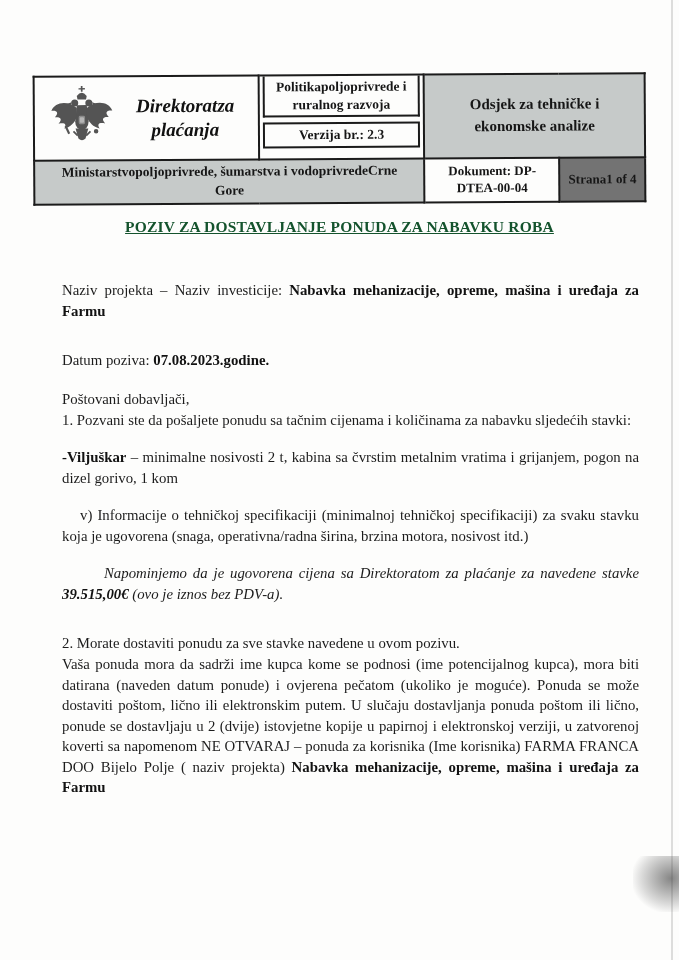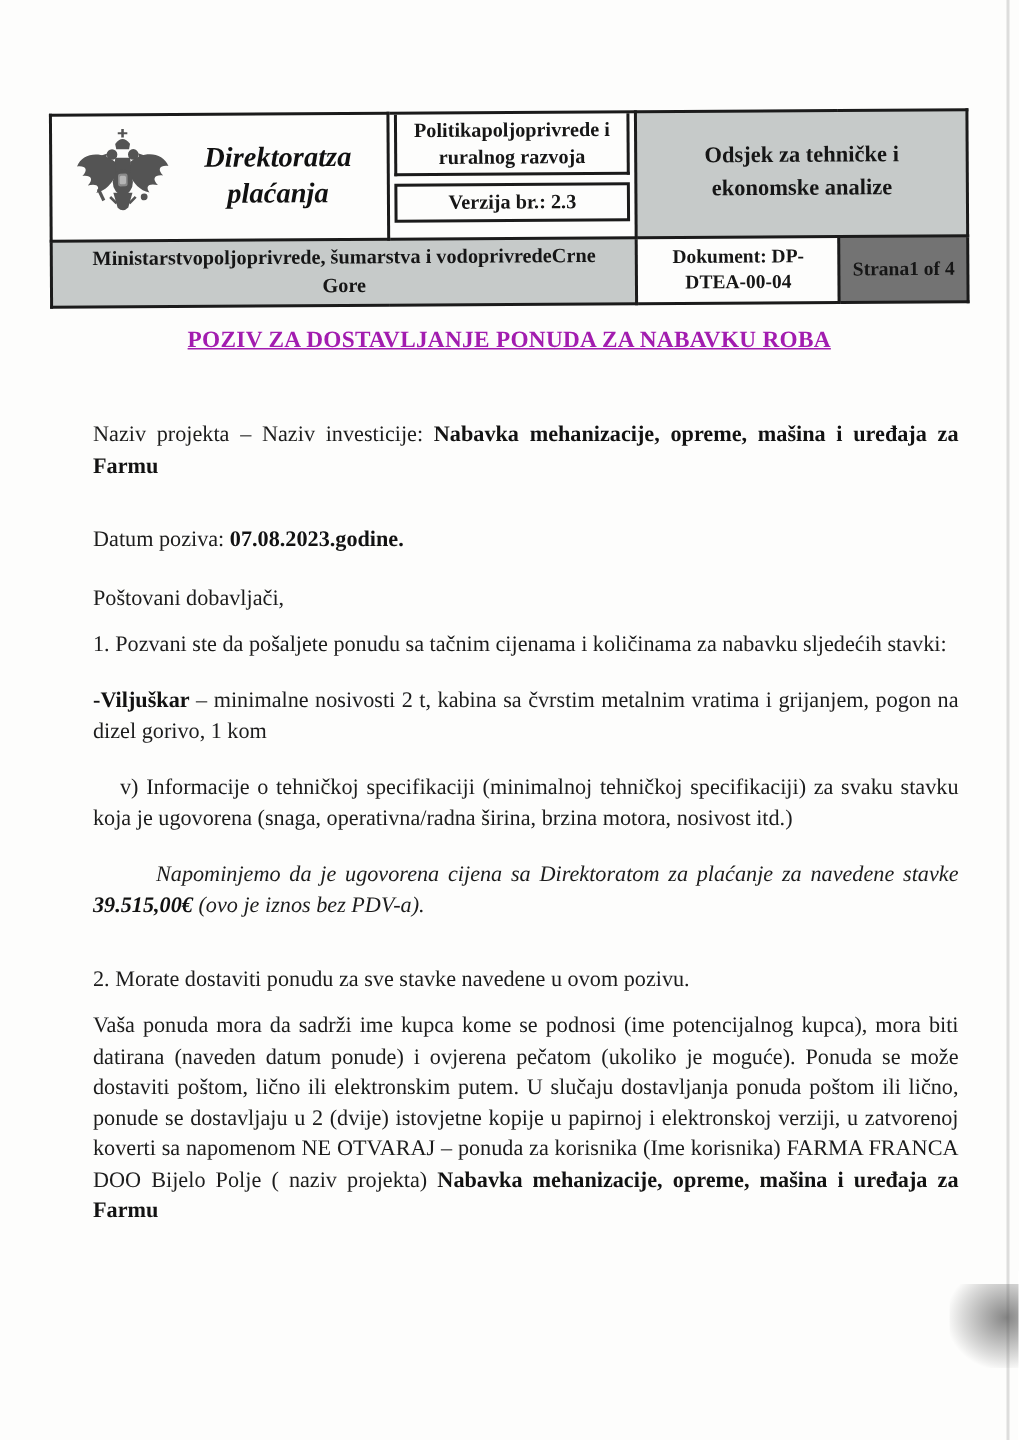--- a/index.html
+++ b/index.html
@@ -58,39 +58,39 @@
   .cell-dept { width: 222px; background: #c6cac9; font-size: 15px; line-height: 1.45; padding: 4px 14px; }
   .cell-ministry { background: #c6cac9; font-size: 13.5px; line-height: 1.4; height: 42px; padding: 2px 14px; }
   .cell-doc { width: 136px; font-size: 13px; line-height: 1.3; padding: 2px 6px; background: #fdfdfc; }
   .cell-page { width: 86px; font-size: 13px; padding: 2px 4px; background: #737373; }
 
   
   .doc-title {
     margin-top: 218px; 
     text-align: center;
     font-weight: bold;
-    color: #a21caf;
+    color: #14532d;
   }
   .doc-title .t1 { font-size: 15.5px; text-decoration: underline; letter-spacing: 0.2px; display: inline-block; }
   .doc-title .t2 { font-size: 15.5px; text-decoration: underline; display: block; margin-top: 2px; }
 
   
   .content {
     margin: 0 40px 0 62px;
     font-size: 14.8px;
     line-height: 21px;
     color: #1c1c1c;
   }
   .content p { text-align: left; }
   .content p.just { text-align: justify; }
   .mtA { margin-top: 44px; }
   .mtB { margin-top: 28px; }
   .mtC { margin-top: 4px; }
   .mtD { margin-top: 18px; }
-  .mtE { margin-top: 10px; }
+  .mtE { }
   .mtF { margin-top: 16px; }
   .mtG { margin-top: 28px; }
   b, strong { color: #121212; }
   .note {
     font-style: italic;
     text-indent: 42px;
   }
   .spec { text-indent: 18px; }
   .delivery { line-height: 20.5px; }
 </style>

